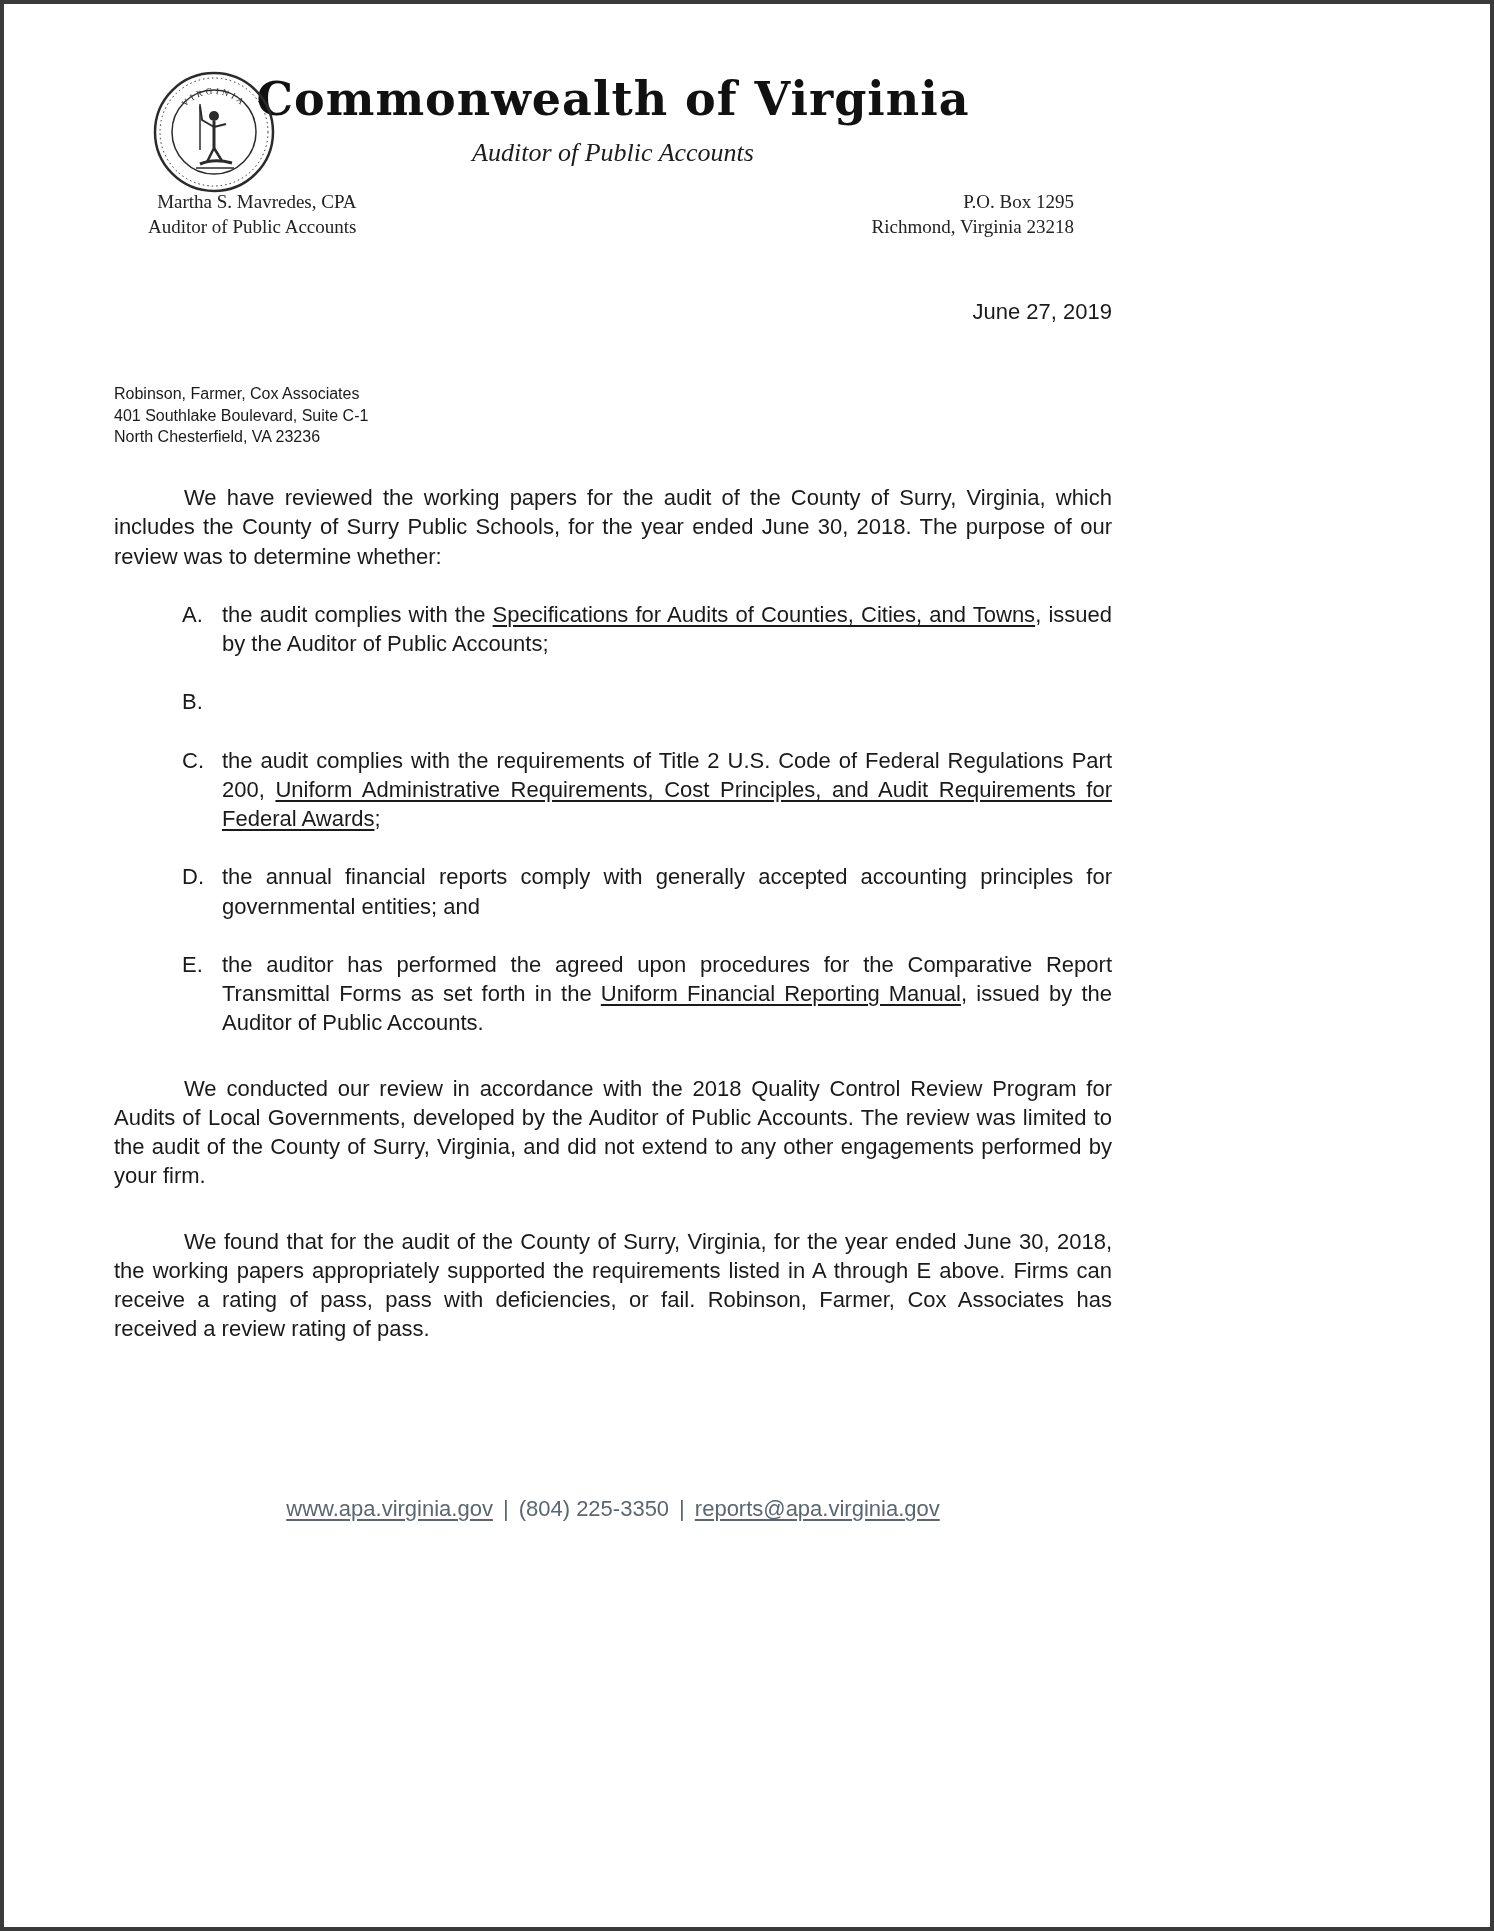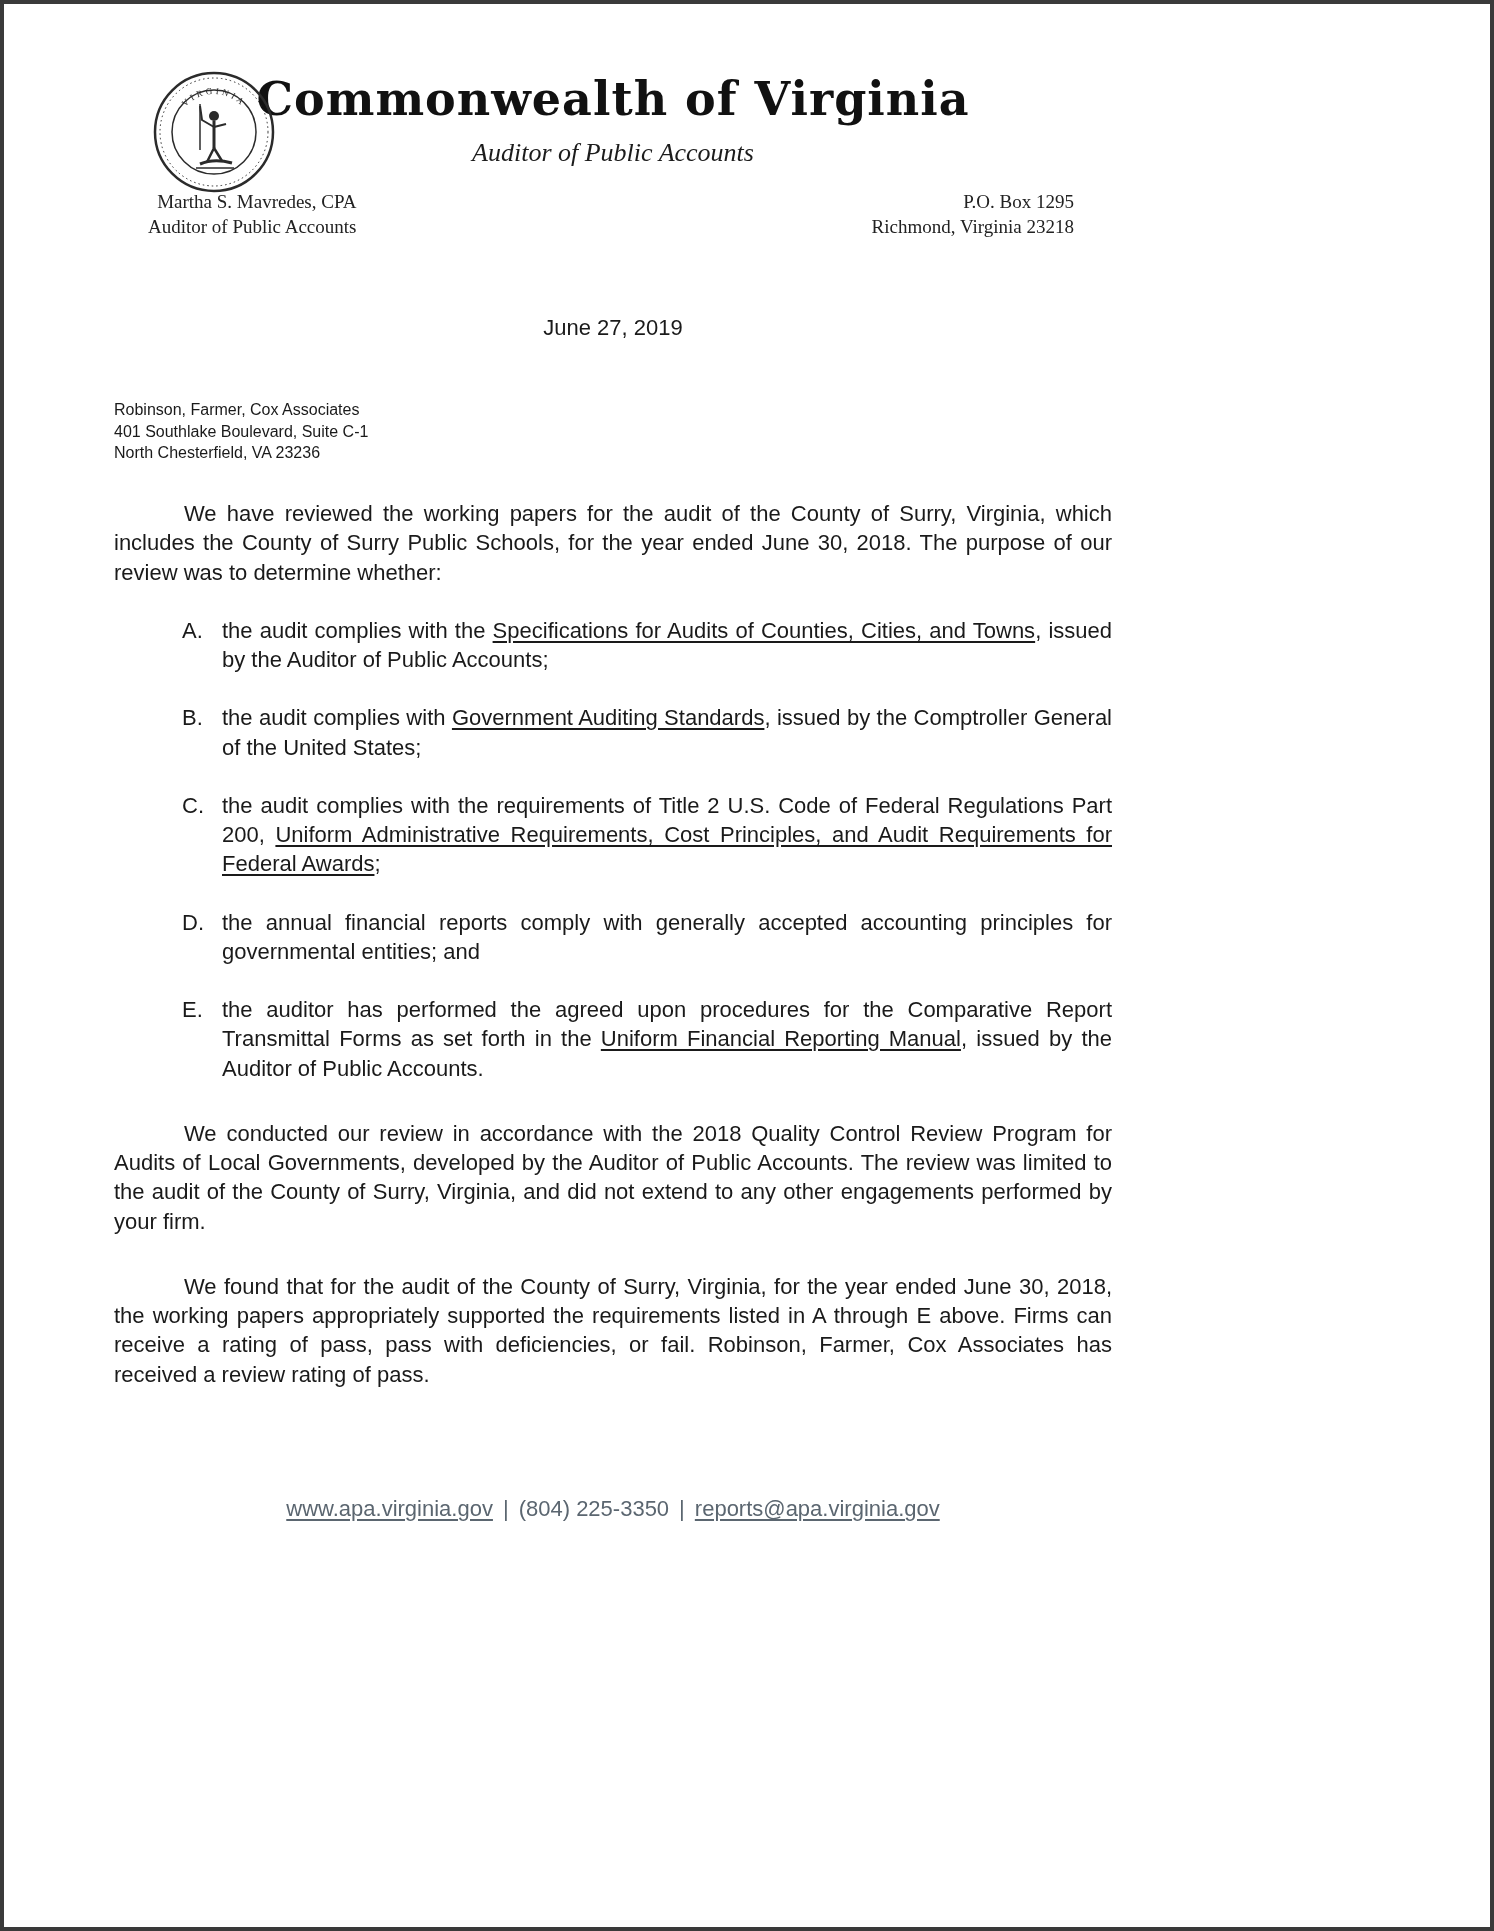--- a/index.html
+++ b/index.html
@@ -52,23 +52,23 @@
     margin-top: 22px;
     font-family: "Liberation Serif", serif;
     font-size: 19px;
     line-height: 1.3;
     color: #222222;
   }
   .officials-left { margin-left: 34px; text-align: right; }
   .officials-right { margin-right: 38px; text-align: right; }
   
   .date-line {
-    text-align: center;
+    text-align: right;
     font-size: 22px;
-    margin-top: 76px;
+    margin-top: 60px;
   }
   .recipient {
     margin-top: 58px;
     font-size: 16px;
     line-height: 1.33;
   }
   .para {
     margin-top: 36px;
     font-size: 22px;
     line-height: 1.33;
@@ -158,21 +158,20 @@
 
     <p class="para">We have reviewed the working papers for the audit of the County of Surry, Virginia, which includes the County of Surry Public Schools, for the year ended June 30, 2018.  The purpose of our review was to determine whether:</p>
 
     <div class="req-list">
       <div class="req-item">
         <span class="req-label">A.</span>
         <span class="req-text"><span>the audit complies with the </span><span class="u">Specifications for Audits of Counties, Cities, and Towns</span><span>, issued by the Auditor of Public Accounts;</span></span>
       </div>
       <div class="req-item">
         <span class="req-label">B.</span>
-        <span class="req-text"><span>the audit complies with </span><span class="u">Government Auditing Standards</span><span>, issued by the Comptroller General of the United States;</span></span>
       </div>
       <div class="req-item">
         <span class="req-label">C.</span>
         <span class="req-text"><span>the audit complies with the requirements of Title 2 U.S. Code of Federal Regulations Part 200, </span><span class="u">Uniform Administrative Requirements, Cost Principles, and Audit Requirements for Federal Awards</span><span>;</span></span>
       </div>
       <div class="req-item">
         <span class="req-label">D.</span>
         <span class="req-text"><span>the annual financial reports comply with generally accepted accounting principles for governmental entities; and</span><span class="u"></span><span></span></span>
       </div>
       <div class="req-item">

